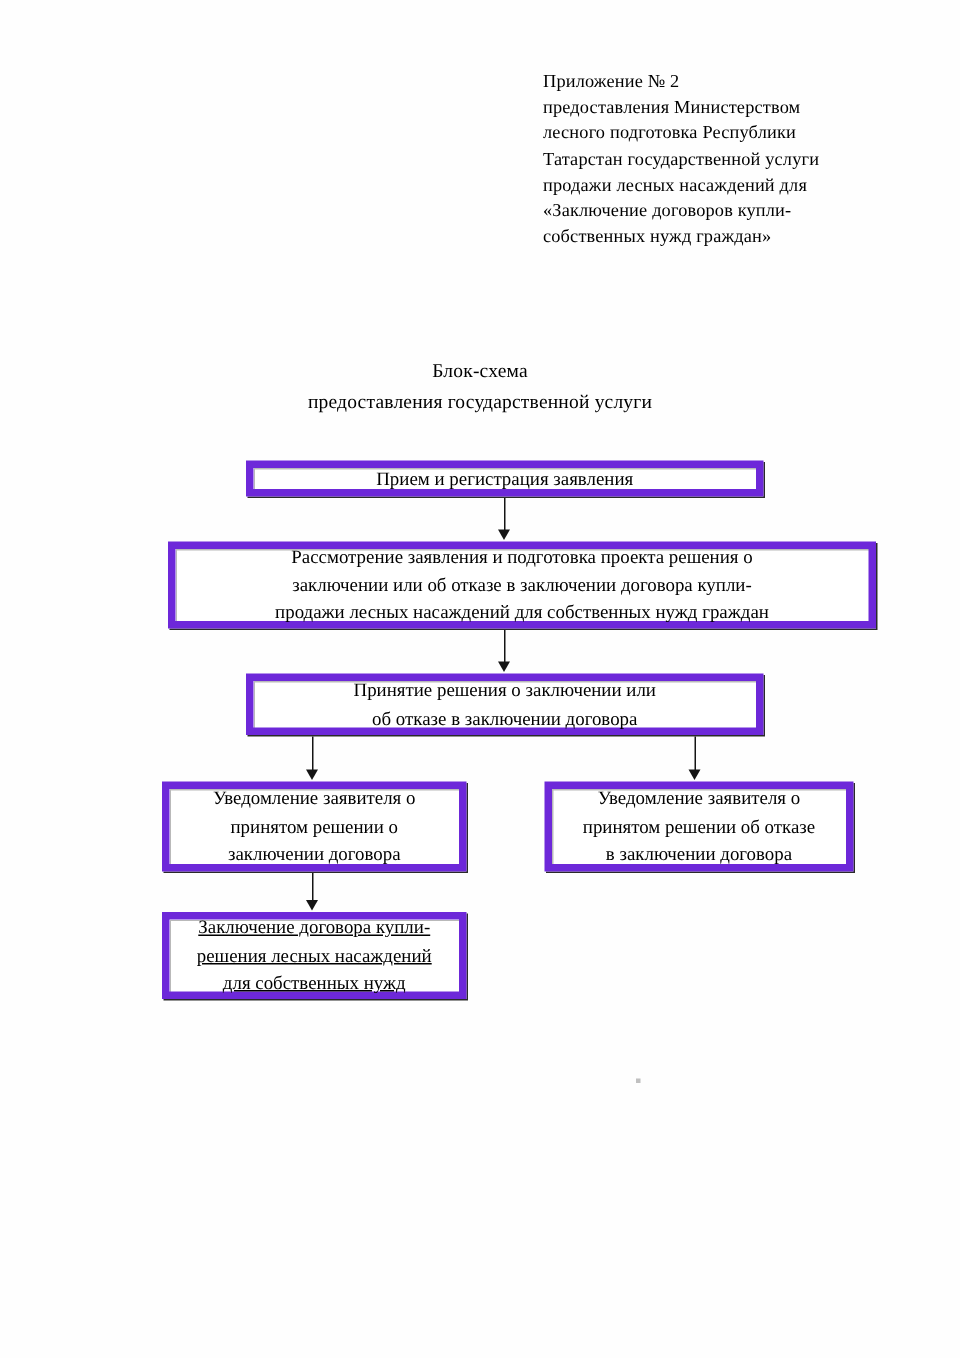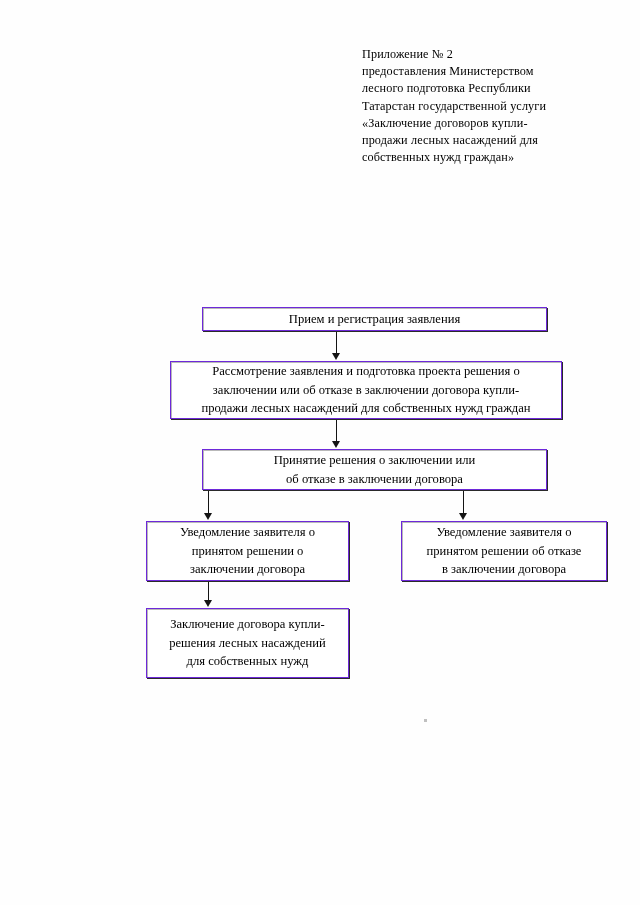--- a/index.html
+++ b/index.html
@@ -61,46 +61,45 @@
     left: 0;
     top: 0;
     width: 640px;
     height: 905px;
   }
 
   .node {
     position: absolute;
     box-sizing: border-box;
     background: #ffffff;
-    border: 1px solid #6d28d9;
+    border: 5px solid #6d28d9;
     
     box-shadow:
       inset 1px 1px 0 0 #b9b9b9,
       1px 1px 0 0 #2a2a2a;
     display: flex;
     align-items: center;
     justify-content: flex-end;
     text-align: center;
     font-size: 12.6px;
     line-height: 18.5px;
     padding: 2px 6px;
-    margin-left: 38px;
   }
   .node .nlabel {
     display: block;
     width: 100%;
   }
 
   
   #node-intake      { left: 164px; top: 307px; width: 345px; height: 24px; }
-  #node-review      { left: 132px; top: 361px; width: 392px; height: 58px; }
+  #node-review      { left: 112px; top: 361px; width: 472px; height: 58px; }
   #node-decision    { left: 164px; top: 449px; width: 345px; height: 41px; }
   #node-notify-yes  { left: 108px; top: 521px; width: 203px; height: 60px; }
   #node-notify-no   { left: 363px; top: 521px; width: 206px; height: 60px; }
-  #node-contract    { left: 108px; top: 608px; width: 203px; height: 70px; }
+  #node-contract    { left: 108px; top: 608px; width: 203px; height: 58px; text-decoration: underline; }
 
   
   .conn {
     position: absolute;
     background: #141414;
   }
   .conn-v { width: 1.4px; }
 
   .arrowhead {
     position: absolute;
@@ -145,25 +144,29 @@
 </head>
 <body>
 
 <div class="page">
 
   <div class="header-block">
     <div>Приложение № 2</div>
     <div>предоставления Министерством</div>
     <div>лесного подготовка Республики</div>
     <div>Татарстан государственной услуги</div>
+    <div>продажи лесных насаждений для</div>
     <div>«Заключение договоров купли-</div>
-    <div>продажи лесных насаждений для</div>
     <div>собственных нужд граждан»</div>
   </div>
 
+  <div class="doc-title">
+    <div class="t-line1">Блок-схема</div>
+    <div class="t-line2">предоставления государственной услуги</div>
+  </div>
 
   <div class="flow">
 
     <div class="node" id="node-intake">
       <span class="nlabel">Прием и регистрация заявления</span>
     </div>
 
     <div class="node" id="node-review">
       <span class="nlabel">
         <span>Рассмотрение заявления и подготовка проекта решения о</span><br>

